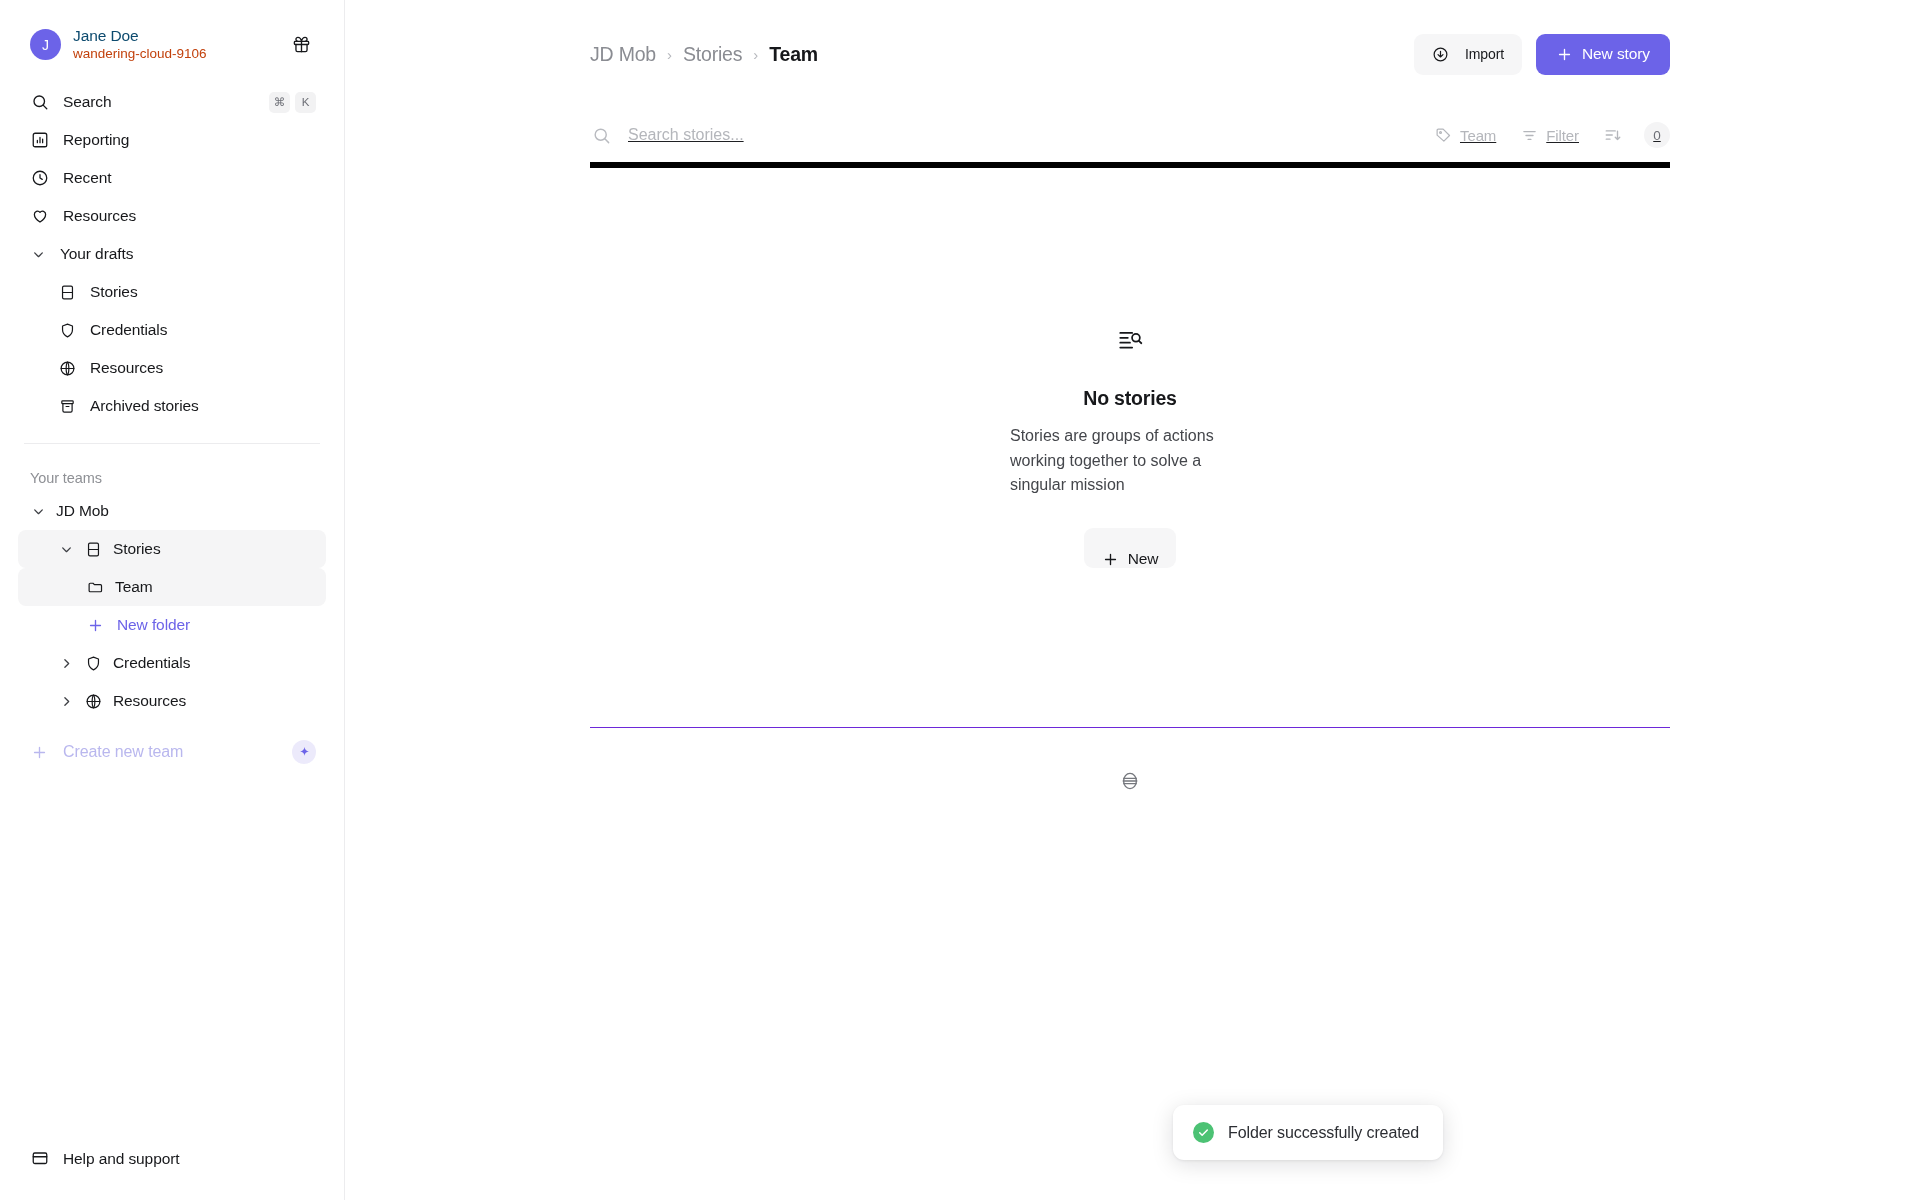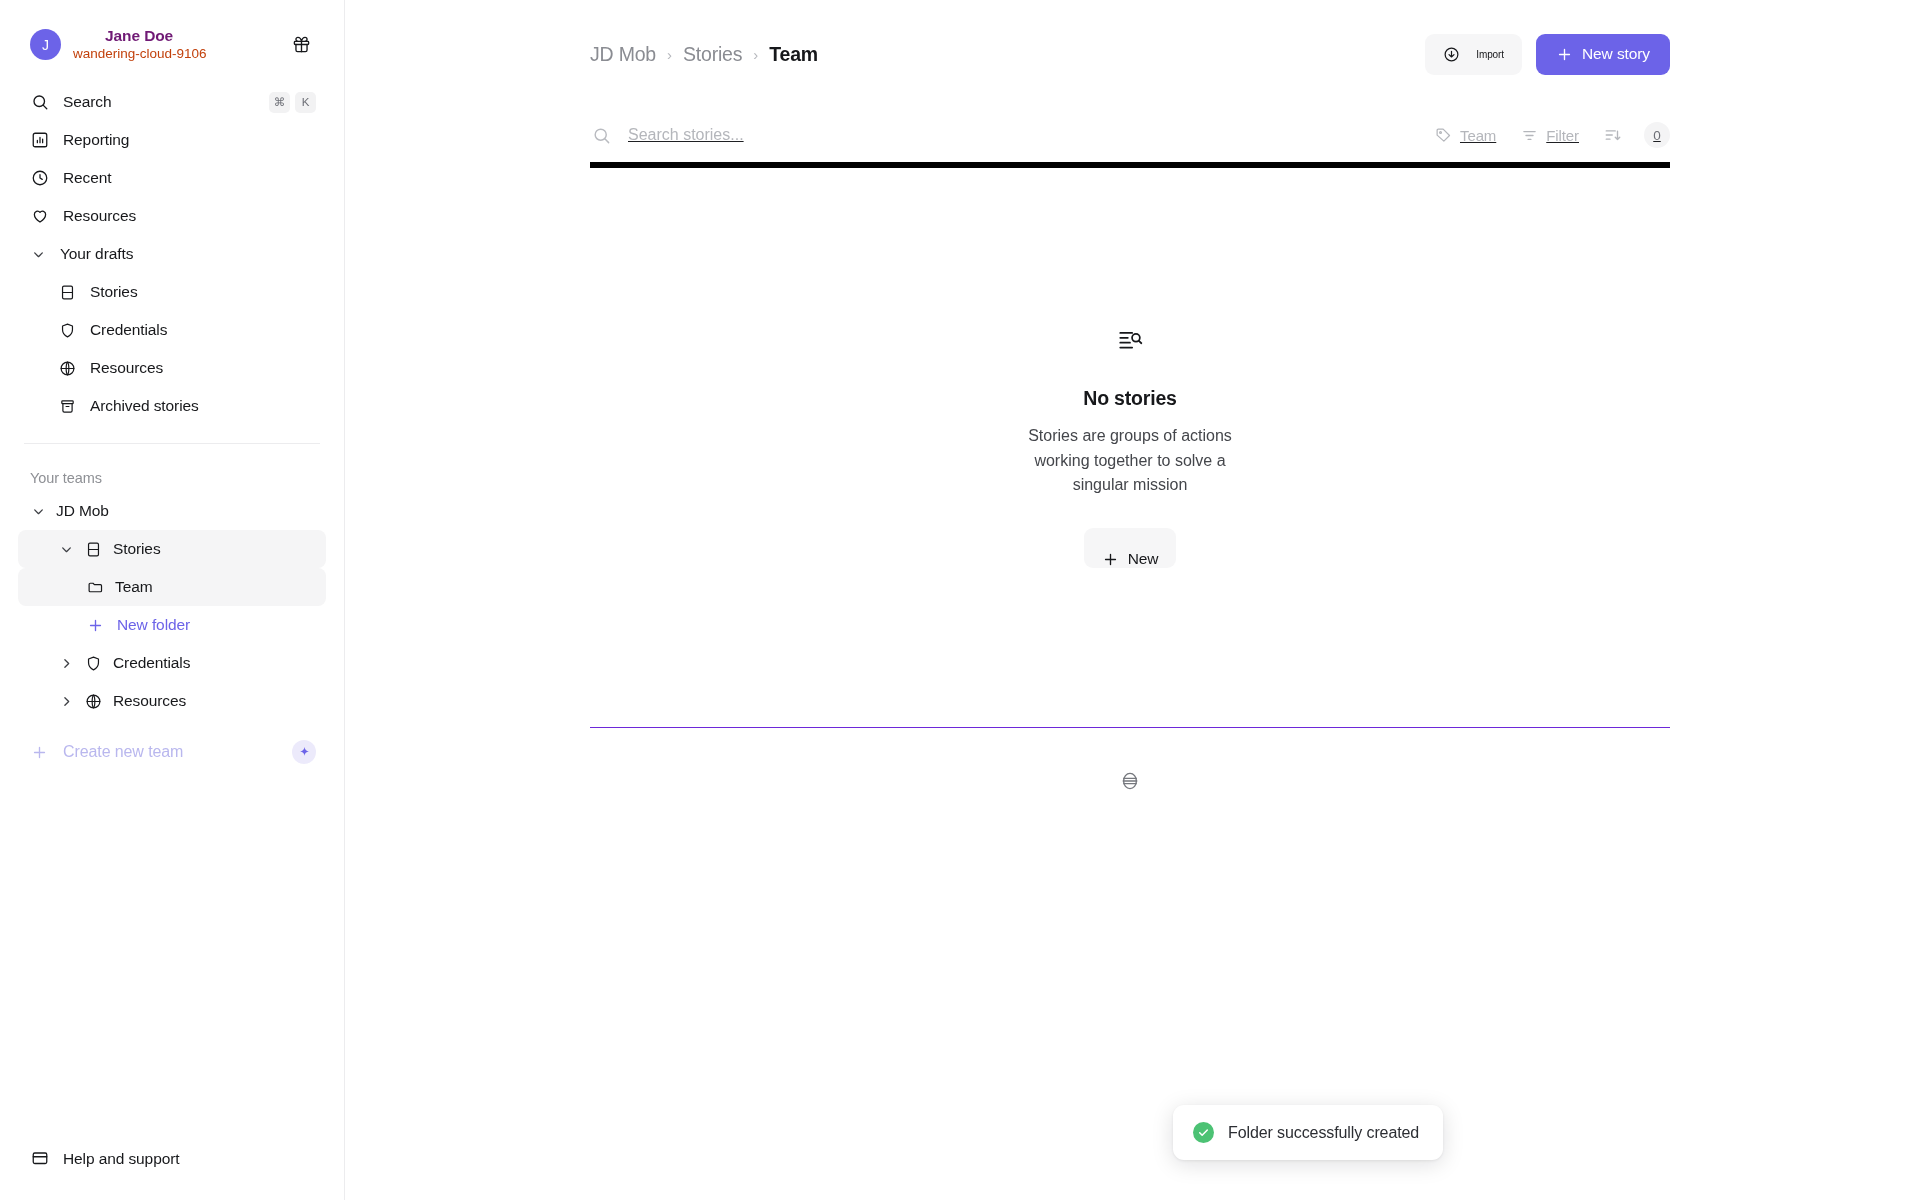--- a/index.html
+++ b/index.html
@@ -32,21 +32,21 @@
     cursor: pointer;
   }
   .avatar {
     width: 31px; height: 31px; border-radius: 50%;
     background: #6c63e8; color: #fff;
     display: flex; align-items: center; justify-content: center;
     font-size: 14px; font-weight: 400;
     flex: 0 0 31px;
   }
   .user-meta { display: flex; flex-direction: column; line-height: 1.25; flex: 1; }
-  .user-name { font-size: 15.5px; font-weight: 700; color: #701a75; letter-spacing: -0.1px; margin-left: 32px; }
+  .user-name { font-size: 15.5px; font-weight: 400; color: #0c4a6e; letter-spacing: -0.1px; }
   .user-sub { font-size: 13.5px; color: #c2410c; margin-top: 1px; }
   .gift-btn {
     width: 30px; height: 30px; border-radius: 7px;
     display: flex; align-items: center; justify-content: center;
     cursor: pointer;
   }
 
   .nav-list { margin-top: 14px; }
   .nav-item {
     display: flex; align-items: center;
@@ -137,21 +137,21 @@
   .crumbs { display: flex; align-items: center; gap: 11px; flex: 1; }
   .crumb { font-size: 19.5px; color: #8a8c92; cursor: pointer; letter-spacing: -0.2px; }
   .crumb.current { color: #17181b; font-weight: 700; cursor: default; }
   .crumb-sep { color: #b6b8bd; font-size: 15px; display: flex; align-items: center; }
 
   .top-actions { display: flex; align-items: center; gap: 14px; }
   .btn-import {
     display: flex; align-items: center; gap: 16px;
     height: 41px; padding: 0 18px;
     background: #f6f6f7; border: none; border-radius: 9px;
-    font-size: 10px; color: #17181b; cursor: pointer;
+    font-size: 14px; color: #17181b; cursor: pointer;
     font-family: inherit; letter-spacing: -0.1px;
   }
   .btn-new-story {
     display: flex; align-items: center; gap: 9px;
     height: 41px; padding: 0 20px;
     background: #6c63e8; border: none; border-radius: 9px;
     font-size: 15.5px; color: #fff; cursor: pointer;
     font-family: inherit; font-weight: 400; letter-spacing: -0.1px;
   }
 
@@ -188,21 +188,21 @@
   .empty-area {
     height: 560px;
     display: flex; flex-direction: column;
     align-items: center; justify-content: center;
     border-bottom: 1px solid #6d28d9;
   }
   .empty-ico { color: #17181b; margin-bottom: 30px; }
   .empty-title { font-size: 19.5px; font-weight: 700; color: #17181b; margin-bottom: 14px; letter-spacing: -0.2px; }
   .empty-desc {
     font-size: 16px; color: #44464b; line-height: 1.55;
-    text-align: center; max-width: 240px;
+    max-width: 240px;
   }
   .btn-new {
     display: flex; align-items: flex-end; gap: 9px;
     height: 40px; padding: 0 18px; margin-top: 30px;
     background: #f6f6f7; border: none; border-radius: 9px;
     font-size: 15.5px; color: #17181b; cursor: pointer;
     font-family: inherit; letter-spacing: -0.1px;
   }
 
   .footer-mark {

